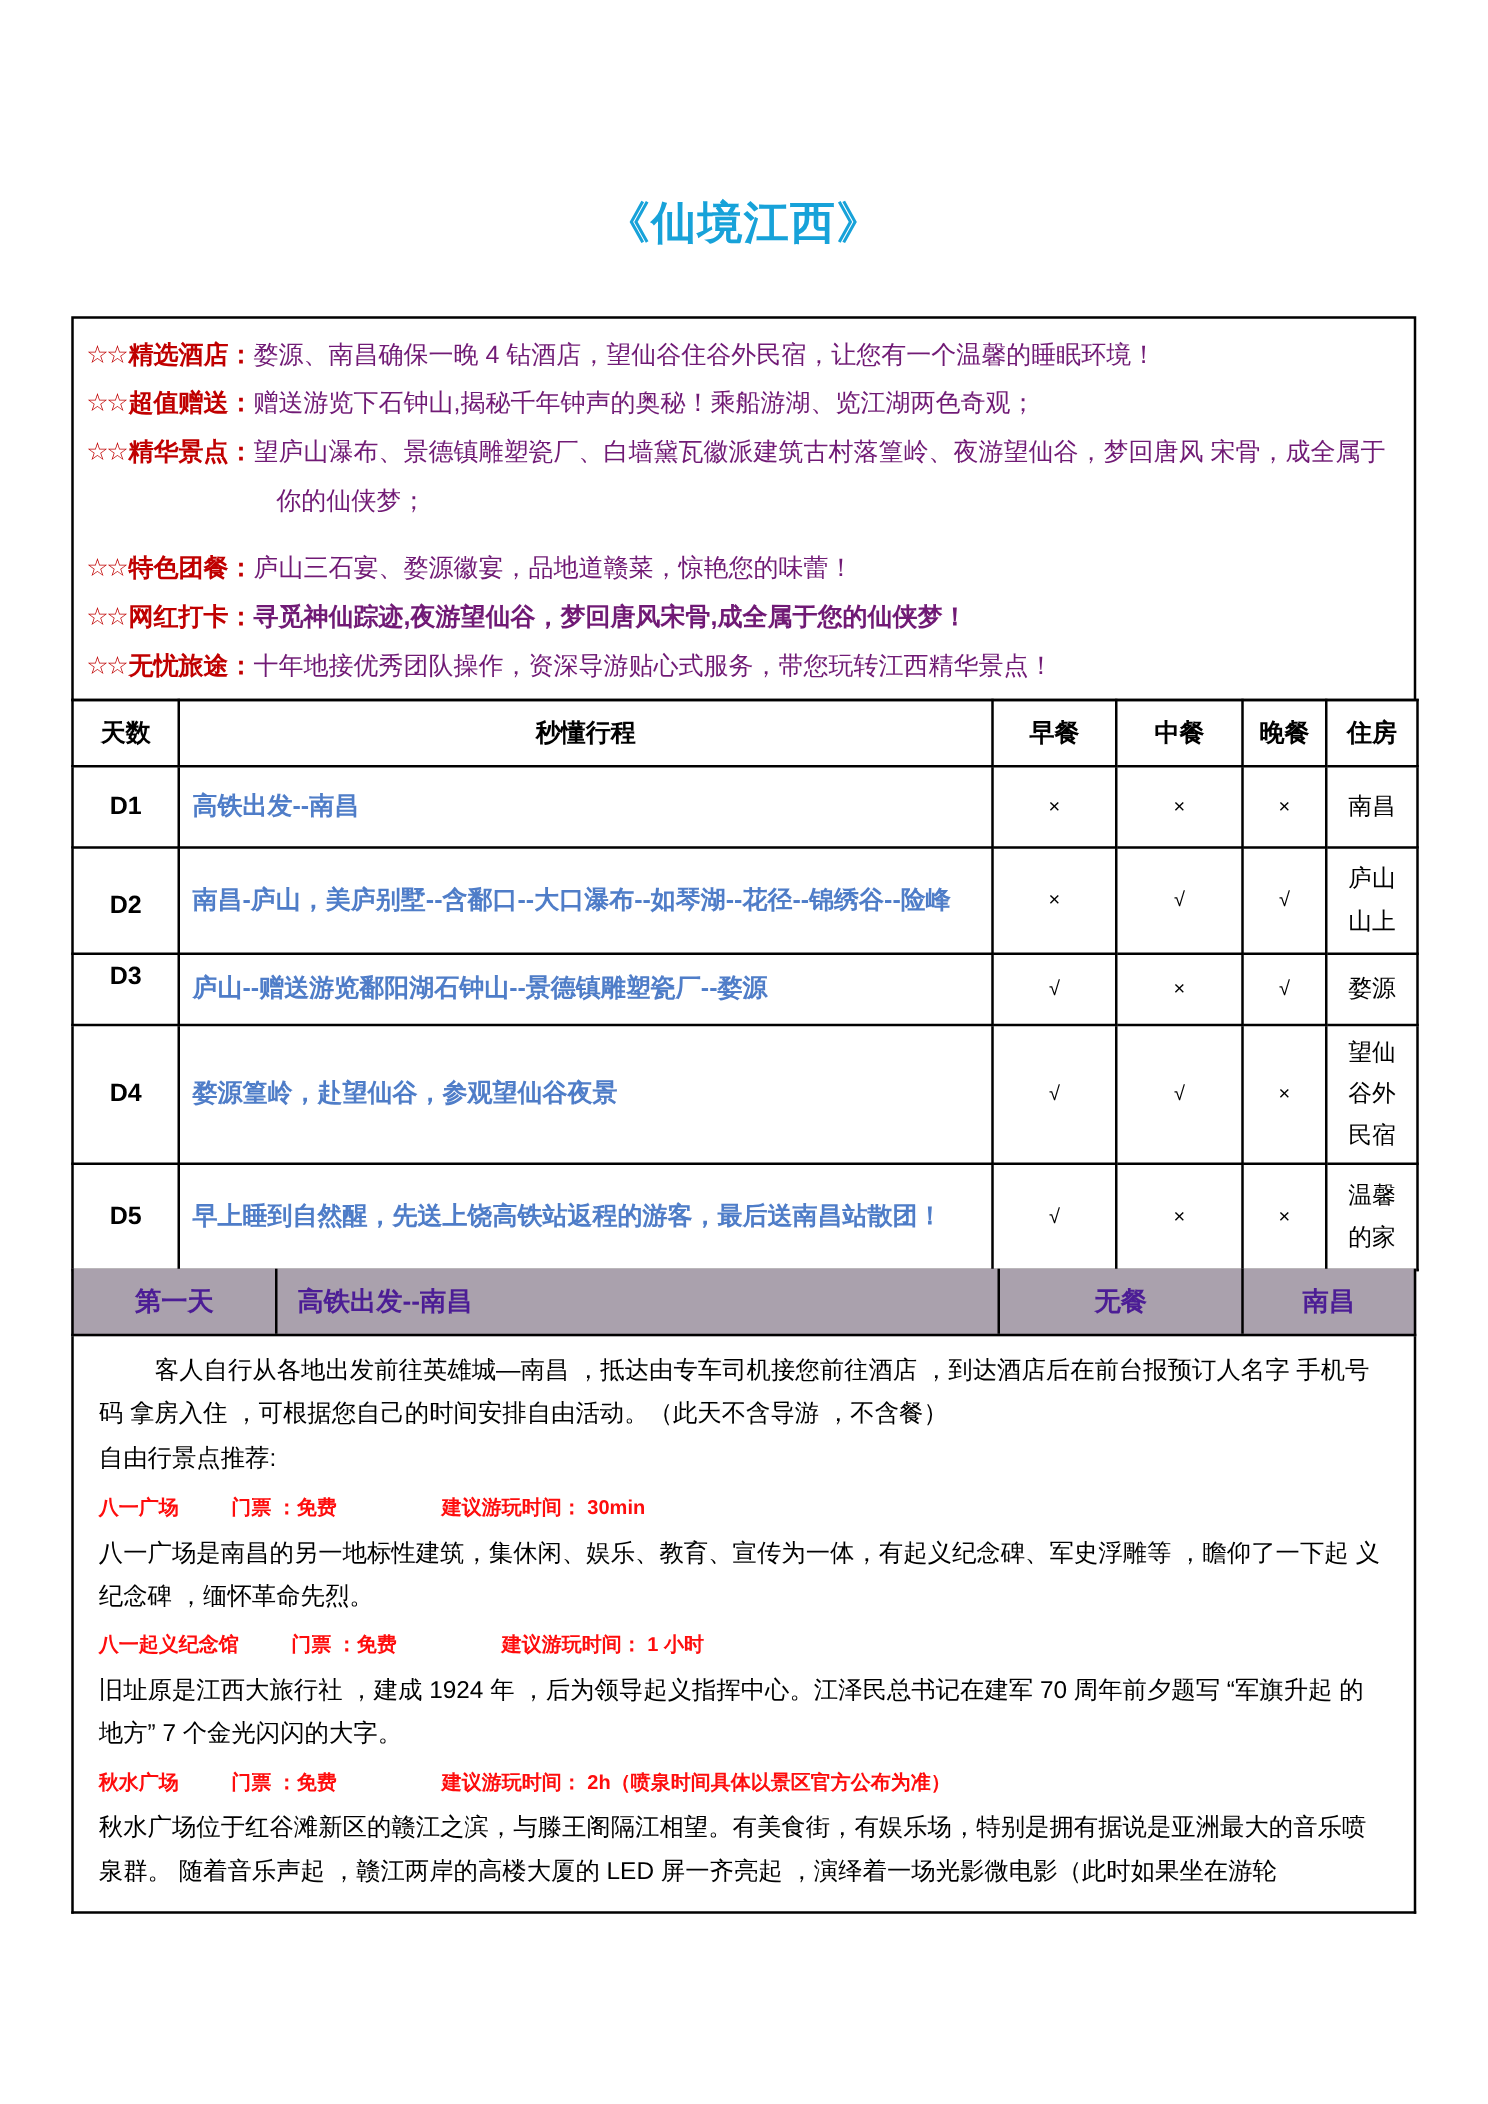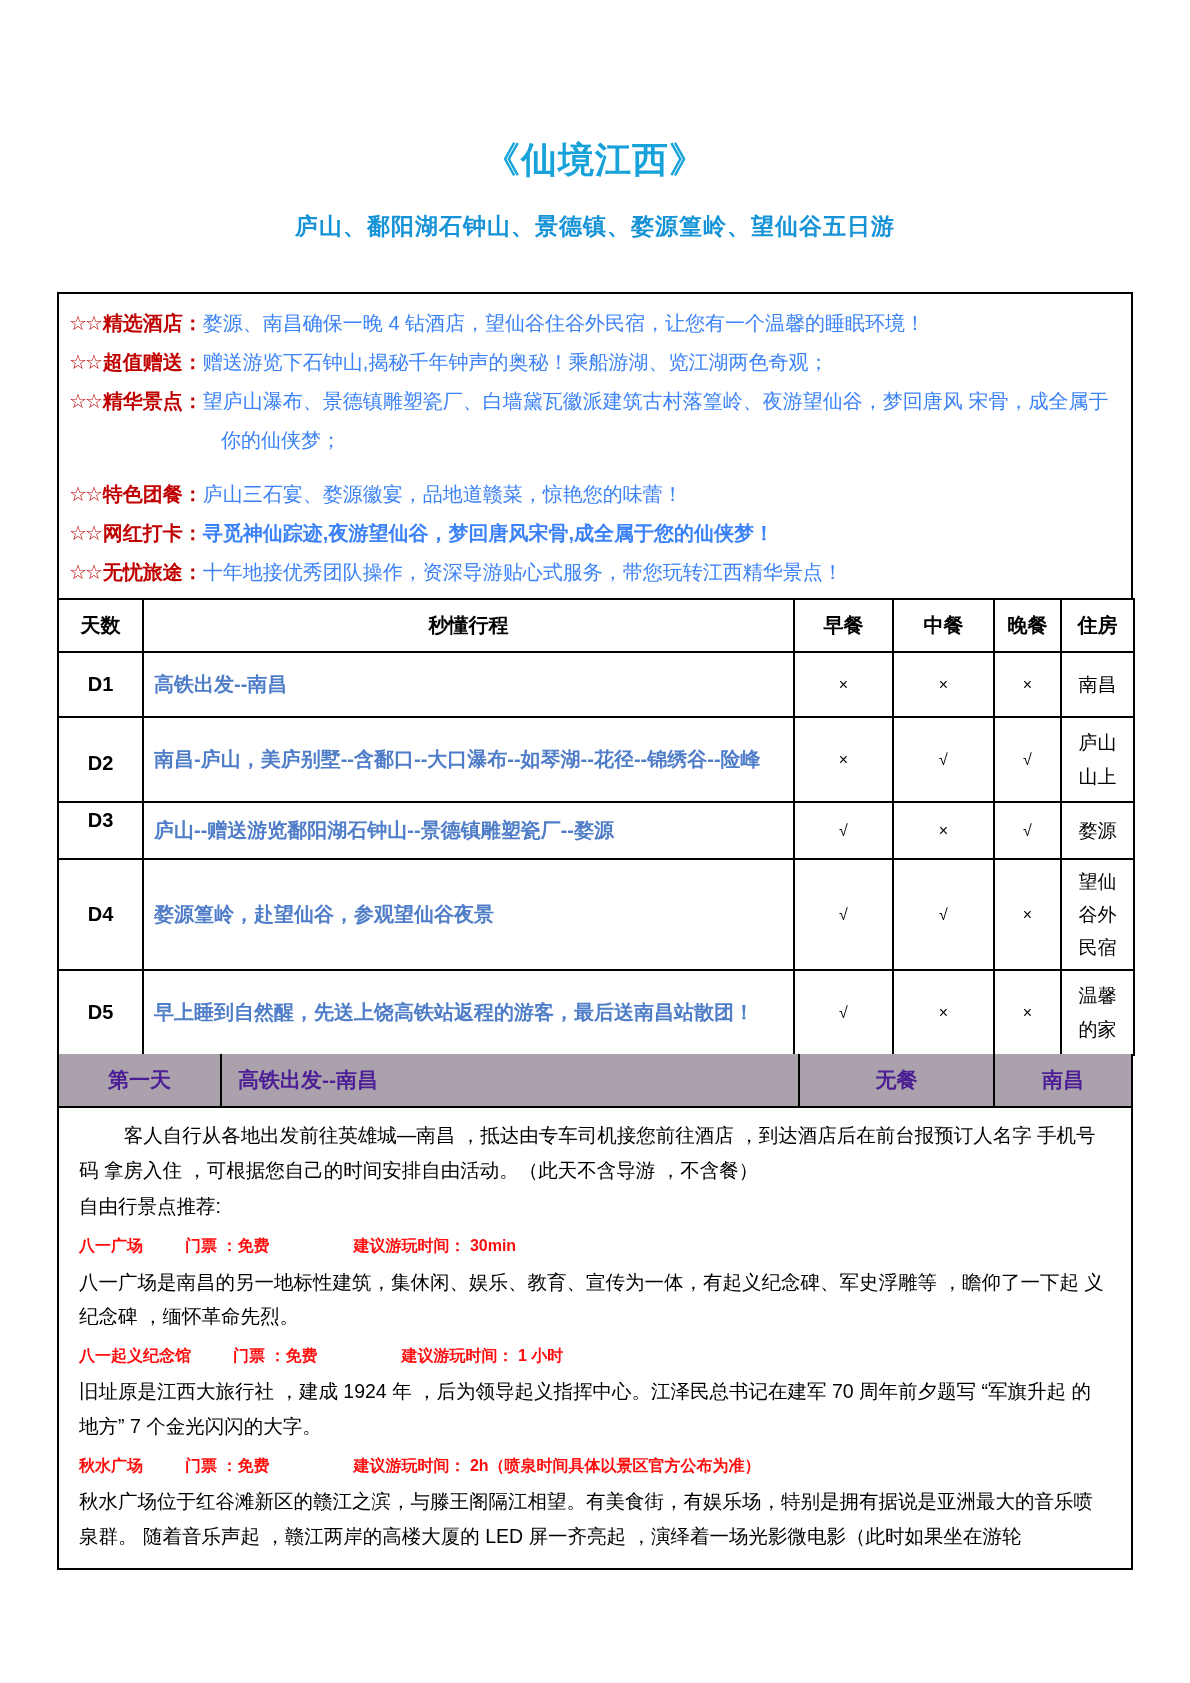--- a/index.html
+++ b/index.html
@@ -3,21 +3,21 @@
 <meta charset="utf-8">
 <style>
   * { box-sizing: border-box; margin: 0; padding: 0; }
   html, body { background: #ffffff; }
   body {
     width: 1190px; height: 1683px;
     font-family: "Liberation Sans", "DejaVu Sans", sans-serif;
     color: #000; overflow: hidden;
   }
   .page { position: relative; width: 1190px; height: 1683px; background: #fff; }
-  .doc { position: absolute; left: 57px; top: 0; width: 1076px; }
+  .doc { position: absolute; left: 57px; top: 18px; width: 1076px; }
 
   .doc-title {
     padding-top: 136px; text-align: center;
     font-size: 36px; font-weight: bold; color: #17a2d9;
     letter-spacing: 1px;
   }
   .doc-subtitle {
     margin-top: 26px; text-align: center;
     font-size: 23px; font-weight: bold; color: #1693d6;
     letter-spacing: 1px;
@@ -30,21 +30,21 @@
     padding: 10px 8px 6px 10px;
     font-size: 20px;
   }
   .hl-row {
     line-height: 39px;
     padding-left: 152px; text-indent: -152px; 
   }
   .hl-row.gap-top { margin-top: 15px; }
   .hl-stars { color: #c00000; letter-spacing: -2px; margin-right: 2px; }
   .hl-label { color: #c00000; font-weight: bold; }
-  .hl-text { color: #3b82f6; }
+  .hl-text { color: #701a75; }
   .hl-row.bold-text .hl-text { font-weight: bold; }
 
   
   table.itin {
     width: 1076px; margin-top: -2px;
     border-collapse: collapse; table-layout: fixed;
   }
   table.itin td, table.itin th { border: 2px solid #000; vertical-align: middle; }
   table.itin th {
     font-size: 20px; font-weight: bold; text-align: center; height: 53px;
@@ -87,21 +87,20 @@
   .attr-head .nm { margin-right: 42px; }
   .attr-head .tk { margin-right: 84px; }
 </style>
 </head>
 <body>
 
 <div class="page">
   <div class="doc">
 
     <div class="doc-title">《仙境江西》</div>
-    <div class="doc-subtitle">庐山、鄱阳湖石钟山、景德镇、婺源篁岭、望仙谷五日游</div>
 
     <div class="hl-box">
       <div class="hl-row">
         <span class="hl-stars">☆☆</span><span class="hl-label">精选酒店：</span><span class="hl-text">婺源、南昌确保一晚 4 钻酒店，望仙谷住谷外民宿，让您有一个温馨的睡眠环境！</span>
       </div>
       <div class="hl-row">
         <span class="hl-stars">☆☆</span><span class="hl-label">超值赠送：</span><span class="hl-text">赠送游览下石钟山,揭秘千年钟声的奥秘！乘船游湖、览江湖两色奇观；</span>
       </div>
       <div class="hl-row">
         <span class="hl-stars">☆☆</span><span class="hl-label">精华景点：</span><span class="hl-text">望庐山瀑布、景德镇雕塑瓷厂、白墙黛瓦徽派建筑古村落篁岭、夜游望仙谷，梦回唐风 宋骨，成全属于你的仙侠梦；</span>

